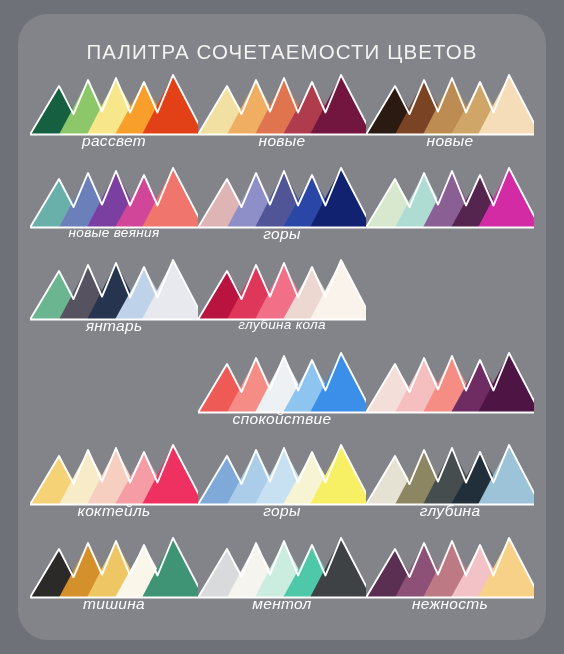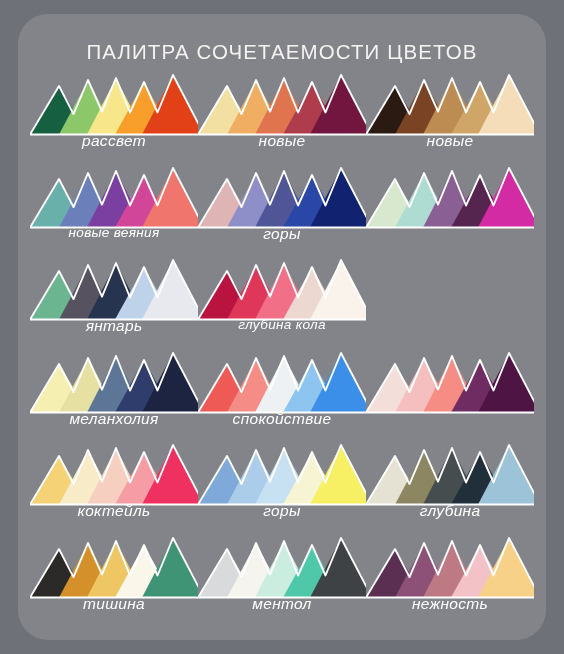--- a/index.html
+++ b/index.html
@@ -205,33 +205,20 @@
                 <polygon points="57,62.5 86,6 115,62.5" fill="#f26f88"></polygon>
                 <polygon points="85,62.5 114,10 143,62.5" fill="#ecd8d0"></polygon>
                 <polygon points="112,62.5 143,3 174,62.5" fill="#faf3ec"></polygon>
                 <path d="M 0 62.5 L 29 14 L 43.5 42.1 L 58 8 L 72.0 39.6 L 86 6 L 100.0 40.5 L 114 10 L 127.5 40.5 L 143 3 L 174 62.5 L 0 62.5" fill="none" stroke="#ffffff" stroke-width="1.9" stroke-linejoin="round"></path>
               </svg>
             </div>
             <div class="label sm">глубина кола</div>
           </div>
         </div>
         <div class="row">
-          <div class="cell c0">
-            <div class="range">
-              <svg viewBox="0 0 168 64">
-                <polygon points="0,62.5 29,14 58,62.5" fill="#f5f0b1"></polygon>
-                <polygon points="29,62.5 58,8 87,62.5" fill="#e6e0a2"></polygon>
-                <polygon points="57,62.5 86,6 115,62.5" fill="#5d7698"></polygon>
-                <polygon points="85,62.5 114,10 143,62.5" fill="#2e3d6b"></polygon>
-                <polygon points="112,62.5 143,3 174,62.5" fill="#1d2441"></polygon>
-                <path d="M 0 62.5 L 29 14 L 43.5 42.1 L 58 8 L 72.0 39.6 L 86 6 L 100.0 40.5 L 114 10 L 127.5 40.5 L 143 3 L 174 62.5 L 0 62.5" fill="none" stroke="#ffffff" stroke-width="1.9" stroke-linejoin="round"></path>
-              </svg>
-            </div>
-            <div class="label">меланхолия</div>
-          </div>
           <div class="cell c1">
             <div class="range">
               <svg viewBox="0 0 168 64">
                 <polygon points="0,62.5 29,14 58,62.5" fill="#ee5a56"></polygon>
                 <polygon points="29,62.5 58,8 87,62.5" fill="#f58c86"></polygon>
                 <polygon points="57,62.5 86,6 115,62.5" fill="#eef1f4"></polygon>
                 <polygon points="85,62.5 114,10 143,62.5" fill="#8ec4f0"></polygon>
                 <polygon points="112,62.5 143,3 174,62.5" fill="#3c8fe8"></polygon>
                 <path d="M 0 62.5 L 29 14 L 43.5 42.1 L 58 8 L 72.0 39.6 L 86 6 L 100.0 40.5 L 114 10 L 127.5 40.5 L 143 3 L 174 62.5 L 0 62.5" fill="none" stroke="#ffffff" stroke-width="1.9" stroke-linejoin="round"></path>
               </svg>

